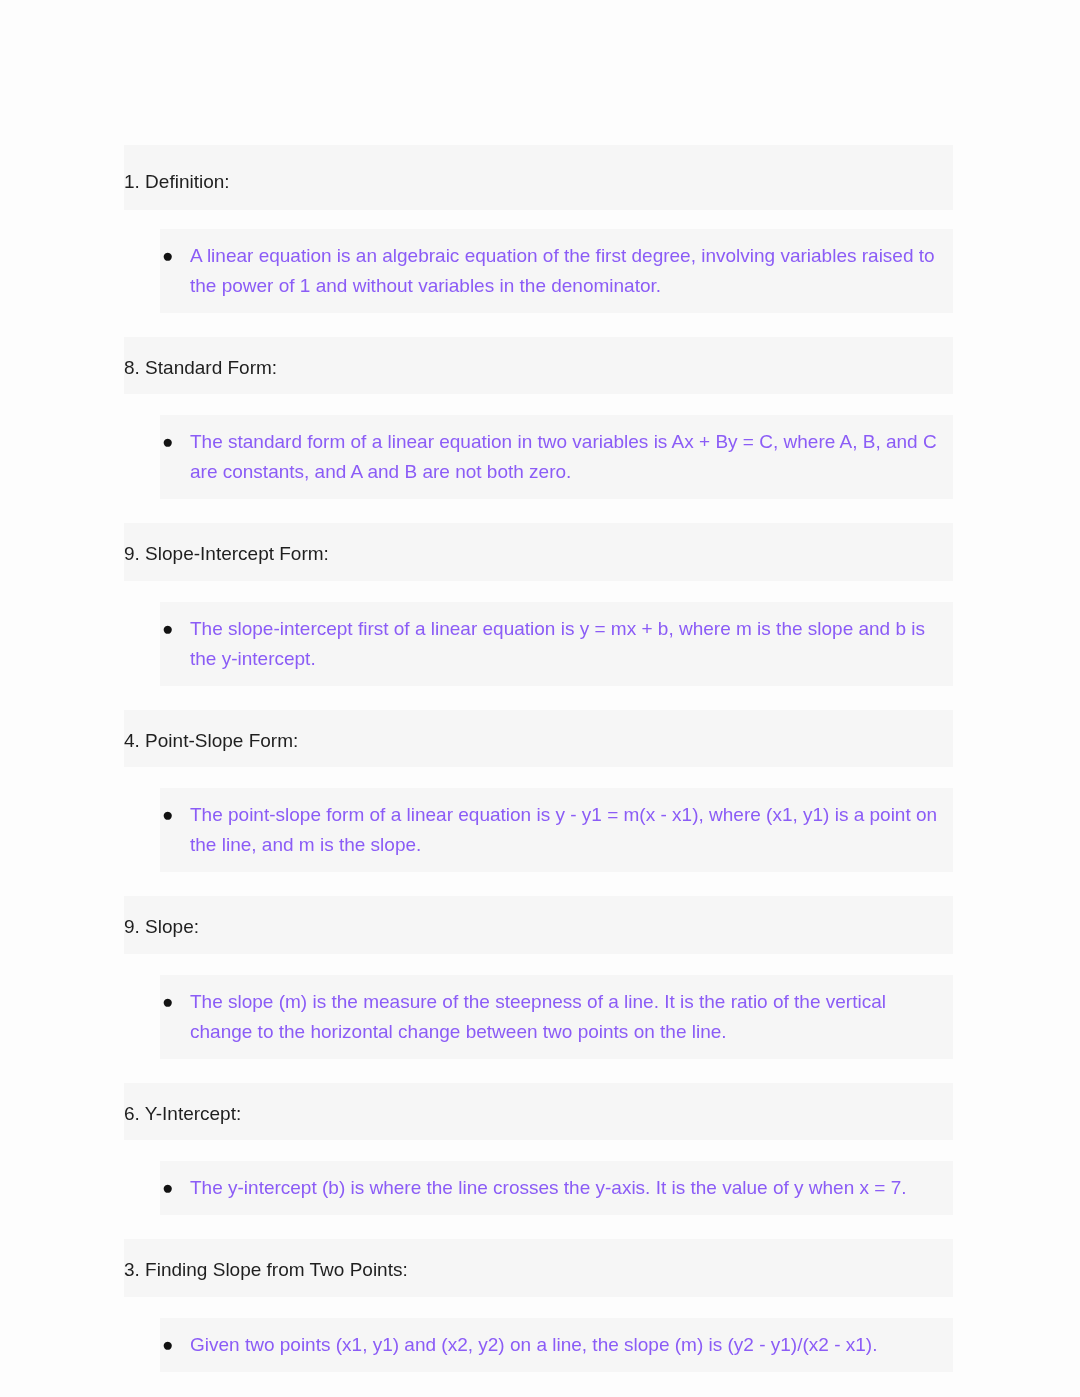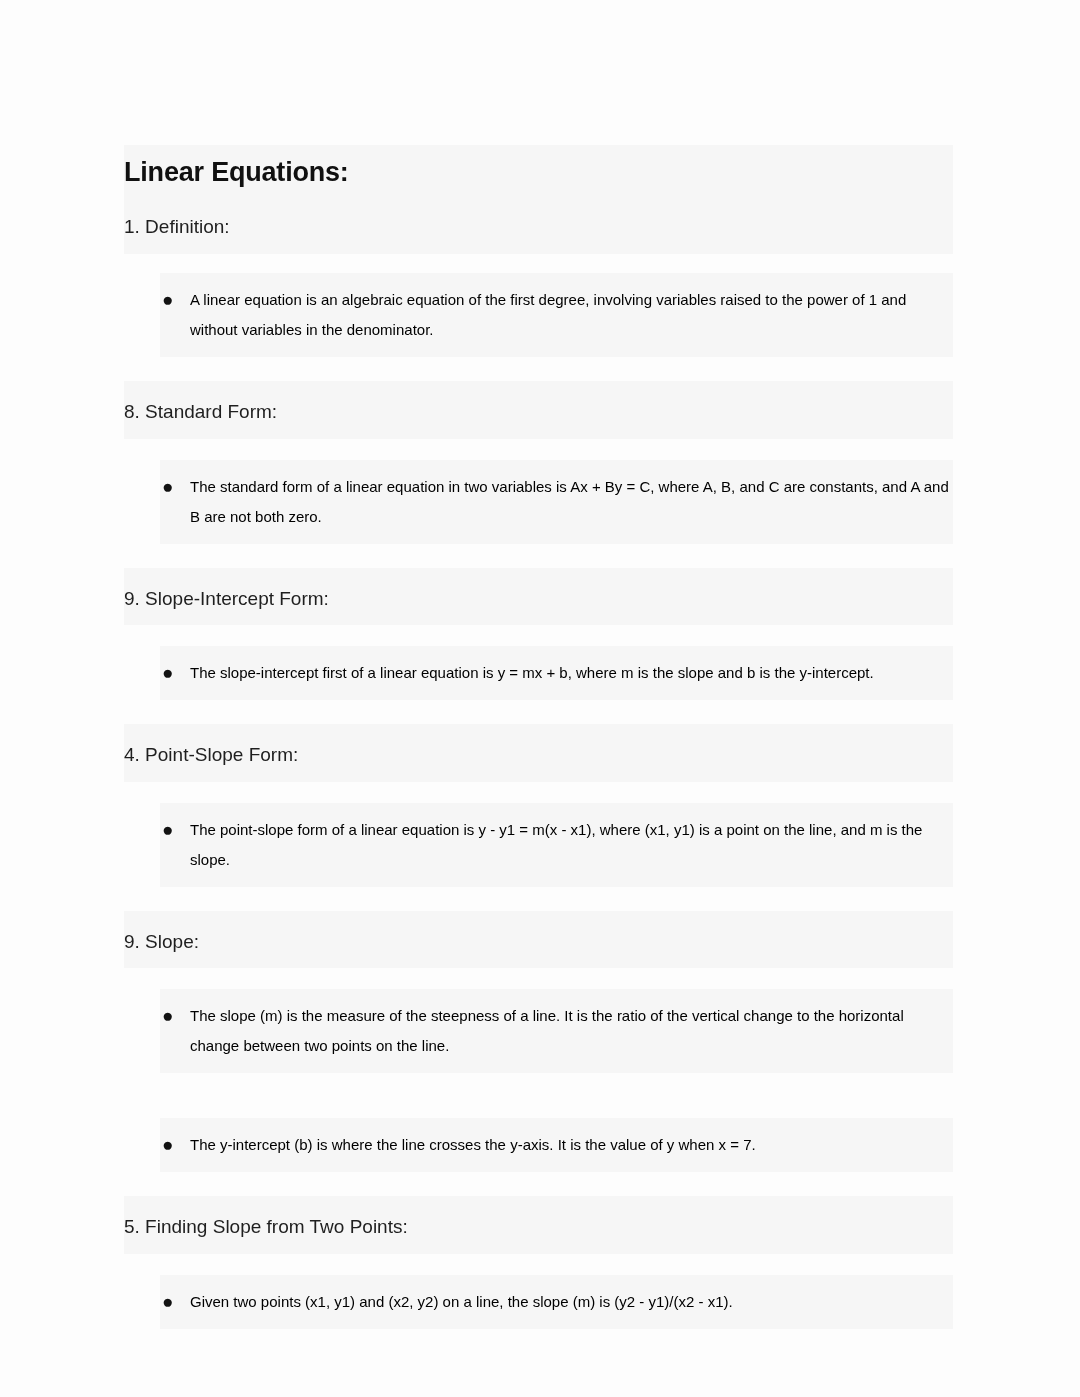--- a/index.html
+++ b/index.html
@@ -81,38 +81,37 @@
     width: 30px;
     text-align: left;
     font-size: 19px;
     line-height: 30px;
     color: #111111;
     padding-left: 2px;
     box-sizing: border-box;
   }
   .bullet-text {
     flex: 1 1 auto;
-    font-size: 15px;
+    font-size: 19px;
     line-height: 30px;
-    color: #000000;
+    color: #8b5cf6;
     padding-right: 4px;
   }
 
   
   .gap-19 { height: 19px; }
   .gap-21 { height: 21px; }
   .gap-24 { height: 24px; }
 </style>
 </head>
 <body>
 
 <div id="page">
 
   <div class="block head-block with-title">
-    <div class="doc-title">Linear Equations:</div>
     <div class="section-label">1. Definition:</div>
   </div>
 
   <div class="gap-19"></div>
 
   <div class="block bullet-block">
     <div class="bullet-row">
       <span class="bullet-dot">●</span>
       <span class="bullet-text">A linear equation is an algebraic equation of the first degree, involving variables raised to the power of 1 and without variables in the denominator.</span>
     </div>
@@ -165,32 +164,35 @@
   <div class="gap-21"></div>
   <div class="block bullet-block">
     <div class="bullet-row">
       <span class="bullet-dot">●</span>
       <span class="bullet-text">The slope (m) is the measure of the steepness of a line. It is the ratio of the vertical change to the horizontal change between two points on the line.</span>
     </div>
   </div>
 
   <div class="gap-24"></div>
 
+  <div class="block head-block">
+    <div class="section-label">6. Y-Intercept:</div>
+  </div>
   <div class="gap-21"></div>
   <div class="block bullet-block">
     <div class="bullet-row">
       <span class="bullet-dot">●</span>
       <span class="bullet-text">The y-intercept (b) is where the line crosses the y-axis. It is the value of y when x = 7.</span>
     </div>
   </div>
 
   <div class="gap-24"></div>
 
   <div class="block head-block">
-    <div class="section-label">5. Finding Slope from Two Points:</div>
+    <div class="section-label">3. Finding Slope from Two Points:</div>
   </div>
   <div class="gap-21"></div>
   <div class="block bullet-block">
     <div class="bullet-row">
       <span class="bullet-dot">●</span>
       <span class="bullet-text">Given two points (x1, y1) and (x2, y2) on a line, the slope (m) is (y2 - y1)/(x2 - x1).</span>
     </div>
   </div>
 
 </div>

